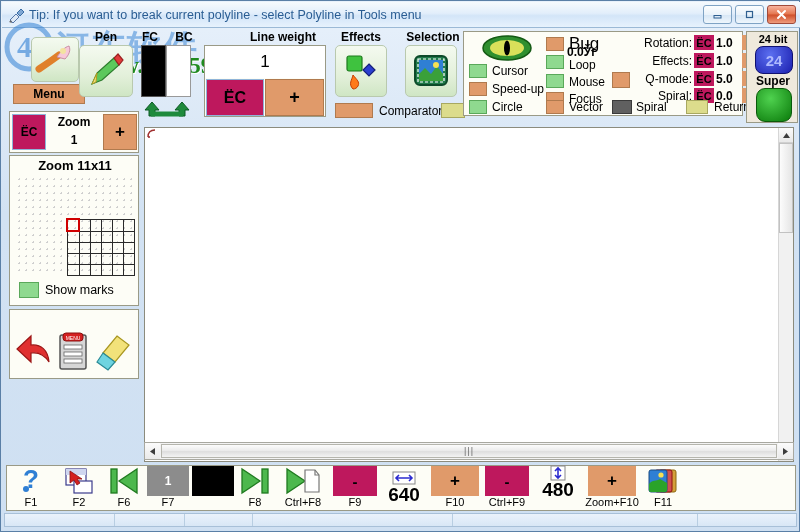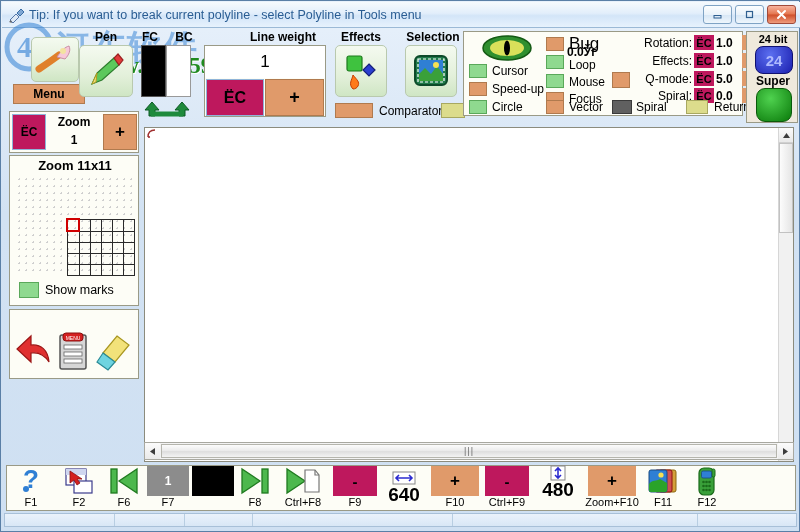--- a/index.html
+++ b/index.html
@@ -544,39 +544,20 @@
           <rect x="12" y="3" width="17" height="22" rx="2" fill="#d4a03a" stroke="#8c6810" stroke-width="1"></rect>
           <rect x="8" y="3" width="17" height="22" rx="2" fill="#d05050" stroke="#8c1010" stroke-width="1"></rect>
           <rect x="2" y="3" width="18" height="22" rx="2" fill="#2f7fd4" stroke="#1a4a80" stroke-width="1"></rect>
           <path d="M2 17 C6 12 9 15 13 12 L20 16 L20 23 C20 24 19 25 18 25 L4 25 C3 25 2 24 2 23 Z" fill="#2aa32a"></path>
           <circle cx="14" cy="8" r="2.6" fill="#f5e055"></circle>
         </svg>
       </div>
       <div class="fkey">F11</div>
     </div>
 
-    <div class="fitem" style="width:44px;">
-      <div class="ficon">
-        <svg width="24" height="30" viewBox="0 0 24 30">
-          <rect x="4" y="2" width="15" height="27" rx="5" fill="#3aa03a" stroke="#1a6a1a" stroke-width="1.2"></rect>
-          <rect x="17" y="3" width="3" height="8" rx="1.5" fill="#3aa03a" stroke="#1a6a1a" stroke-width="1"></rect>
-          <rect x="6.5" y="5" width="10" height="7" rx="1.5" fill="#2f7fd4" stroke="#1a4a80" stroke-width="0.8"></rect>
-          <circle cx="8.5" cy="16" r="1.3" fill="#1a6a1a"></circle>
-            <circle cx="11.5" cy="16" r="1.3" fill="#1a6a1a"></circle>
-            <circle cx="14.5" cy="16" r="1.3" fill="#1a6a1a"></circle>
-          <circle cx="8.5" cy="20" r="1.3" fill="#1a6a1a"></circle>
-            <circle cx="11.5" cy="20" r="1.3" fill="#1a6a1a"></circle>
-            <circle cx="14.5" cy="20" r="1.3" fill="#1a6a1a"></circle>
-          <circle cx="8.5" cy="24" r="1.3" fill="#1a6a1a"></circle>
-            <circle cx="11.5" cy="24" r="1.3" fill="#1a6a1a"></circle>
-            <circle cx="14.5" cy="24" r="1.3" fill="#1a6a1a"></circle>
-        </svg>
-      </div>
-      <div class="fkey">F12</div>
-    </div>
   </div>
 
   <div class="statusbar">
     <div class="scell" style="width:110px;"></div>
     <div class="scell" style="width:70px;"></div>
     <div class="scell" style="width:68px;"></div>
     <div class="scell" style="width:200px;"></div>
     <div class="scell" style="width:245px;"></div>
     <div class="scell" style="flex:1;border-right:none;"></div>
   </div>

